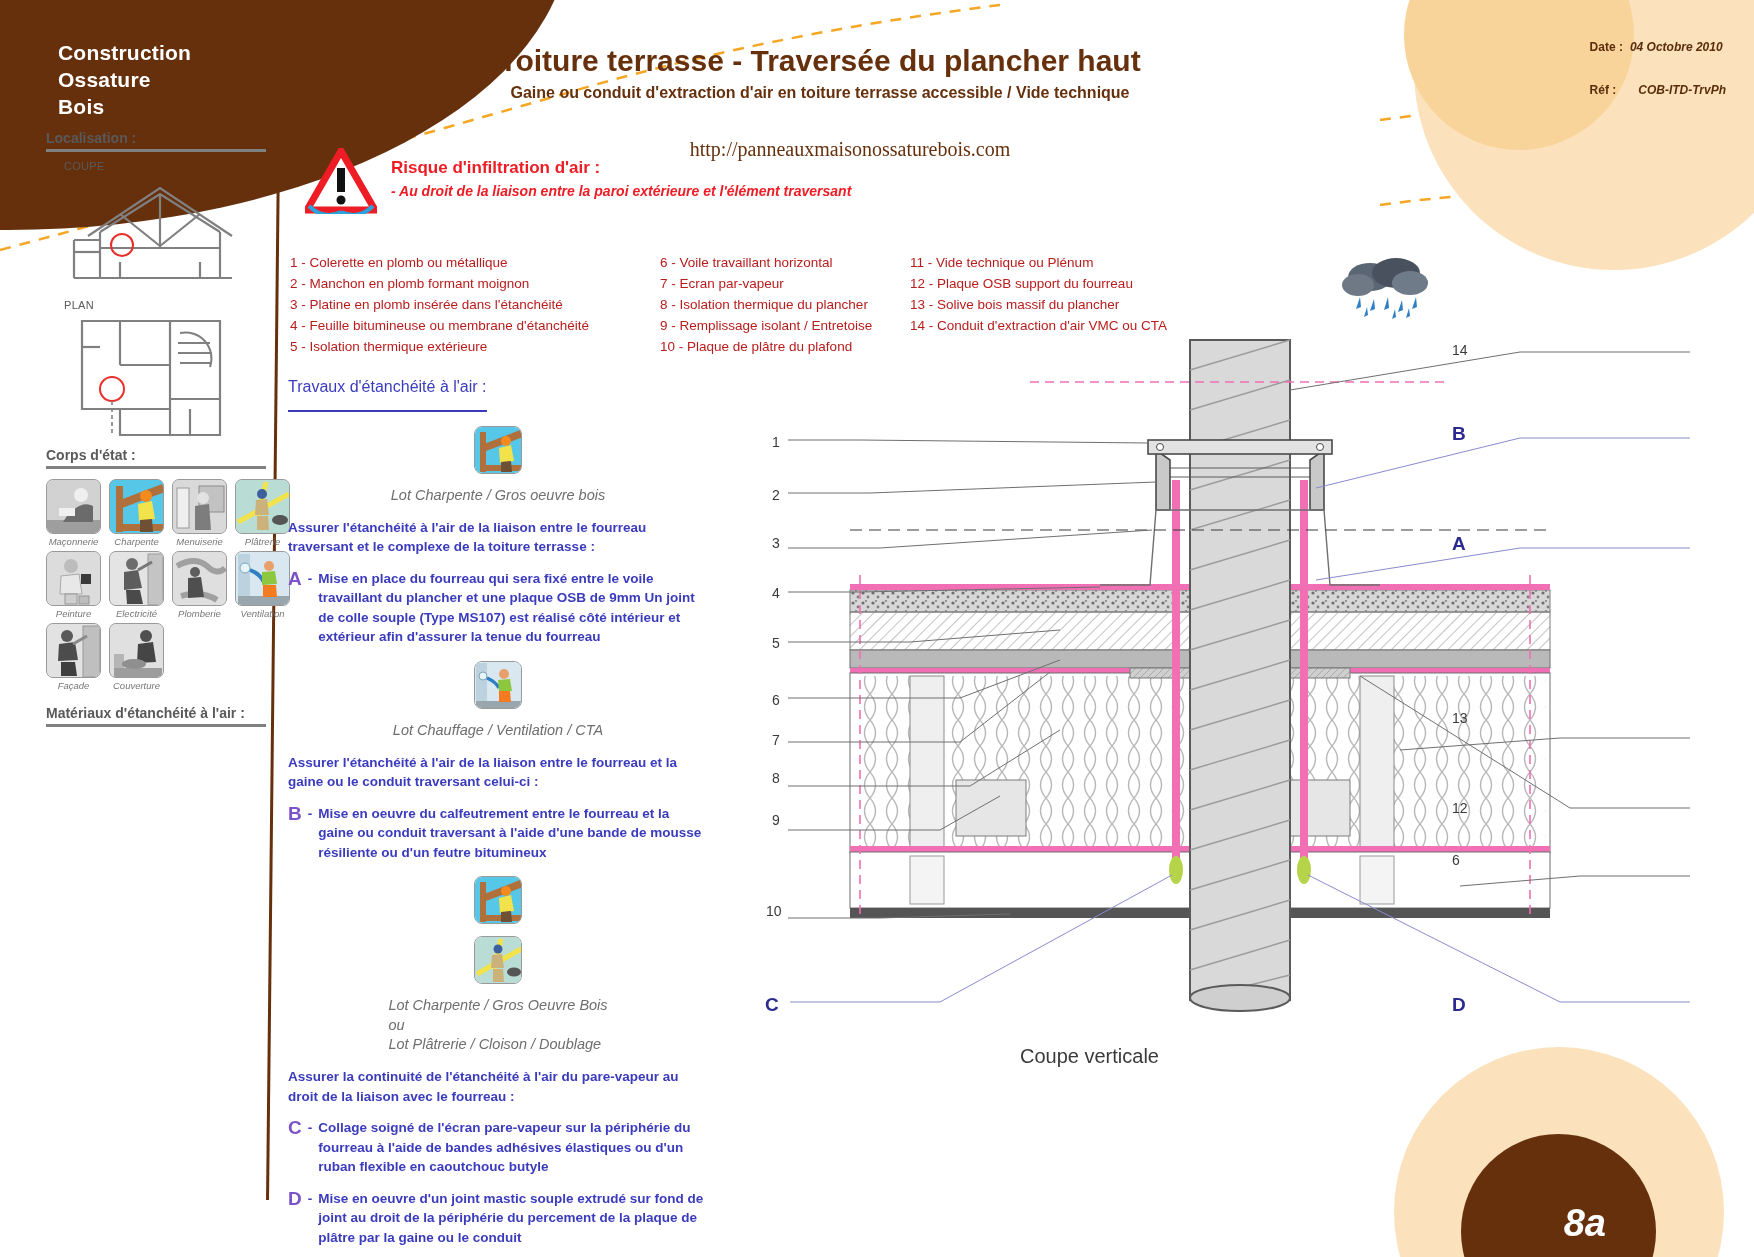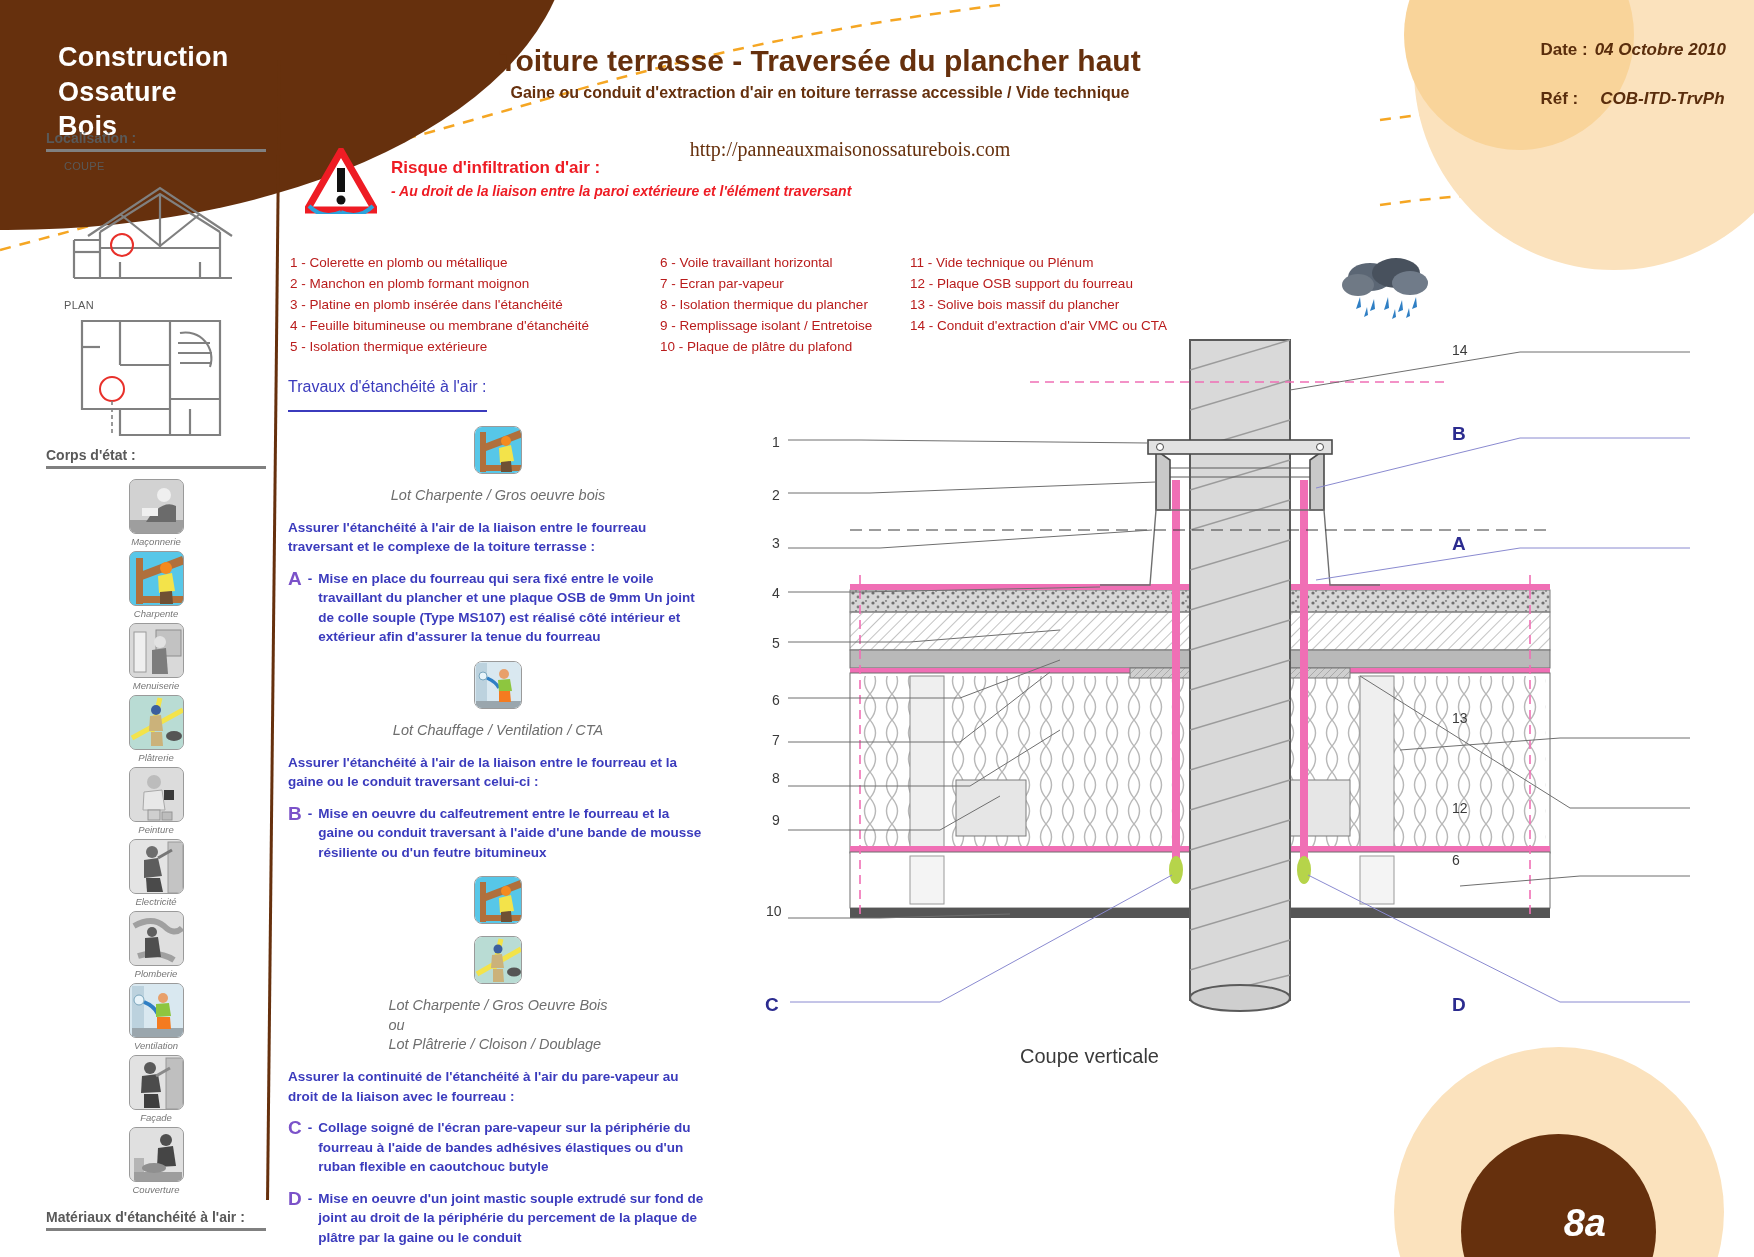--- a/index.html
+++ b/index.html
@@ -14,21 +14,21 @@
   
   .corner-blob {
     position: absolute; left: -330px; top: -250px;
     width: 900px; height: 480px;
     background: #66300d;
     border-radius: 0 0 100% 60%;
     z-index: 2;
   }
   .brand-title {
     position: absolute; left: 58px; top: 40px;
-    color: #ffffff; font-weight: bold; font-size: 27px;
+    color: #ffffff; font-weight: bold; font-size: 21px;
     line-height: 1.28; letter-spacing: .2px; z-index: 4;
   }
 
   
   .arc-svg { position: absolute; inset: 0; z-index: 1; pointer-events:none; }
 
   
   .tr-circle-big {
     position: absolute; right: -60px; top: -130px;
     width: 400px; height: 400px; border-radius: 50%;
@@ -49,40 +49,40 @@
     width: 195px; height: 195px; border-radius: 50%;
     background: #66300d; z-index: 2;
   }
   .page-num {
     position: absolute; right: 148px; bottom: 12px;
     color: #fff; font-size: 38px; font-weight: bold; z-index: 4;
     font-style: italic;
   }
 
   .date-block { position: absolute; right: 28px; top: 40px; z-index: 5; text-align: left;}
-  .date-row { color:#5a2d0c; font-size:17px; font-weight:bold; margin-bottom:29px; white-space:nowrap;}
+  .date-row { color:#5a2d0c; font-size:12px; font-weight:bold; margin-bottom:29px; white-space:nowrap;}
   .date-row .val { font-style: italic; font-weight: bold; margin-left:7px;}
   .ref-row .val { margin-left:22px; }
 
   
   .v-sep {
     position:absolute; left:272px; top:60px; width:3px; height:1140px;
     background:#66300d; z-index:3;
     transform: skewX(-0.6deg);
   }
 
   
   .left-col { position:absolute; left:46px; top:130px; width:220px; z-index:4; }
   .sec-head {
     font-size:14px; font-weight:bold; color:#595959;
     border-bottom:3px solid #808080; padding-bottom:3px; margin-bottom:8px;
   }
   .mini-label { font-size:11px; color:#595959; margin:6px 0 2px 18px; letter-spacing:.3px;}
 
-  .trade-grid { display:grid; grid-template-columns:1fr; gap:4px 8px; margin-top:10px;}
+  .trade-grid { display:grid; grid-template-columns:1fr 1fr 1fr 1fr; gap:4px 8px; margin-top:10px;}
   .trade-cell { text-align:center; }
   .trade-ico {
     width:55px; height:55px; margin:0 auto; border-radius:7px;
     border:1px solid #9a9a9a; position:relative; overflow:hidden;
     background:#d2d2d2;
   }
   .trade-ico.active { background:#57c7e8; }
   .trade-ico.active.plat { background:#b9dcd4; }
   .trade-ico.active.vent { background:#cfe3ee; }
   .trade-cap { font-size:9.5px; font-style:italic; color:#777; margin-top:2px; }

